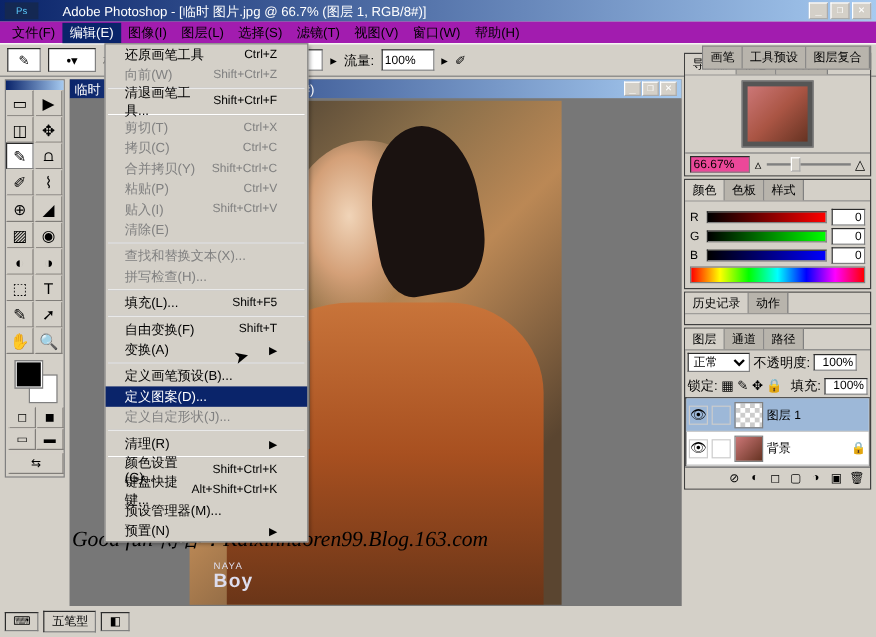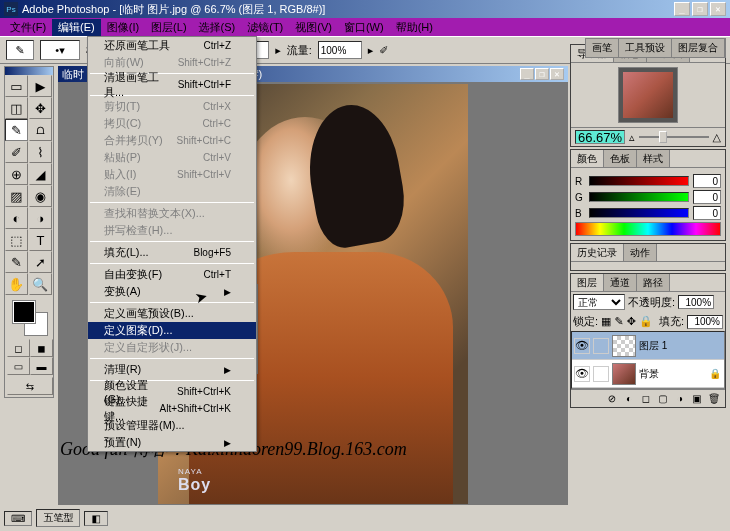--- a/index.html
+++ b/index.html
@@ -1,18 +1,18 @@
 <!DOCTYPE html>
 <html><head>
 <meta charset="utf-8">
 <style>
 *{margin:0;padding:0;box-sizing:border-box;font-family:"Microsoft YaHei",Tahoma,sans-serif;font-size:11px;user-select:none}
 body{width:730px;height:531px;background:#d4d0c8;overflow:hidden;position:relative}
 .titlebar{height:18px;background:linear-gradient(to right,#0a246a,#a6caf0);color:#fff;display:flex;align-items:center;padding:0 4px}
-.ps-icon{width:14px;height:14px;background:#142852;margin-right:4px;display:flex;align-items:center;justify-content:center;font-size:8px;color:#5ac8fa}
+.ps-icon{width:28px;height:14px;background:#142852;margin-right:20px;display:flex;align-items:center;justify-content:center;font-size:8px;color:#5ac8fa}
 .titlebar-text{flex:1;font-weight:normal}
 .win-btns{display:flex;gap:2px}
 .win-btn{width:16px;height:14px;background:#d4d0c8;border:1px outset #fff;font-size:9px;display:flex;align-items:center;justify-content:center;cursor:pointer;font-family:monospace}
 .menubar{height:18px;background:#a21caf;display:flex;align-items:center;padding:0 4px}
 .menu-item{padding:1px 6px;cursor:pointer}
 .menu-item.active{background:#0a246a;color:#fff}
 .optionsbar{height:28px;background:#d4d0c8;border-top:1px solid #fff;border-bottom:1px solid #808080;display:flex;align-items:center;padding:0 6px;gap:6px}
 .brush-preview{width:28px;height:20px;border:1px inset #808080;background:#fff;display:flex;align-items:center;justify-content:center}
 .opt-label{font-size:11px}
 .opt-input{width:44px;height:18px;border:1px inset #808080;background:#fff;font-size:10px;padding:0 2px}
@@ -49,21 +49,21 @@
 .cursor-arrow{position:absolute;left:195px;top:288px;z-index:200;font-size:15px;color:#000;transform:rotate(-15deg);pointer-events:none}
 .panels{position:absolute;right:4px;top:44px;width:156px;display:flex;flex-direction:column;gap:2px}
 .panel{background:#d4d0c8;border:1px solid #404040}
 .panel-tabs{height:18px;background:#d4d0c8;display:flex;border-bottom:1px solid #808080}
 .ptab{padding:2px 6px;background:#b8b4ac;border-right:1px solid #808080;font-size:10px;cursor:pointer}
 .ptab.active{background:#d4d0c8}
 .panel-body{background:#d4d0c8;padding:4px}
 .nav-preview{width:60px;height:56px;border:1px solid #808080;background:#555;margin:0 auto;position:relative}
 .nav-preview::after{content:"";position:absolute;inset:4px;background:linear-gradient(135deg,#c77,#a54,#632)}
 .nav-footer{display:flex;align-items:center;gap:4px;padding:2px 4px;background:#d4d0c8;border-top:1px solid #808080}
-.nav-zoom{width:50px;height:14px;border:1px inset #808080;background:#5eead4;font-size:13px;padding:0 2px}
+.nav-zoom{width:50px;height:14px;border:1px inset #808080;background:#ec4899;font-size:10px;padding:0 2px}
 .slider{flex:1;height:10px;position:relative}
 .slider::before{content:"";position:absolute;left:0;right:0;top:4px;height:2px;background:#808080}
 .slider-thumb{position:absolute;width:8px;height:12px;background:#d4d0c8;border:1px outset #fff;top:-1px;left:20px}
 .color-row{display:flex;align-items:center;gap:4px;margin:2px 0}
 .color-letter{width:10px;font-size:10px}
 .gradient{flex:1;height:10px;border:1px inset #808080}
 .grad-r{background:linear-gradient(to right,#000,#f00)}
 .grad-g{background:linear-gradient(to right,#000,#0f0)}
 .grad-b{background:linear-gradient(to right,#000,#00f)}
 .color-val{width:28px;height:14px;border:1px inset #808080;background:#fff;font-size:10px;text-align:right;padding-right:2px}
@@ -233,26 +233,26 @@
     <div class="dd-sep"></div>
     <div class="dd-item disabled">
       <span class="dd-label">查找和替换文本(X)...</span>
     </div>
     <div class="dd-item disabled">
       <span class="dd-label">拼写检查(H)...</span>
     </div>
     <div class="dd-sep"></div>
     <div class="dd-item">
       <span class="dd-label">填充(L)...</span>
-      <span class="dd-short">Blog+F5</span>
+      <span class="dd-short">Shift+F5</span>
     </div>
     <div class="dd-sep"></div>
     <div class="dd-item">
       <span class="dd-label">自由变换(F)</span>
-      <span class="dd-short">Ctrl+T</span>
+      <span class="dd-short">Shift+T</span>
     </div>
     <div class="dd-item">
       <span class="dd-label">变换(A)</span>
       <span class="dd-arrow">▶</span>
     </div>
     <div class="dd-sep"></div>
     <div class="dd-item">
       <span class="dd-label">定义画笔预设(B)...</span>
     </div>
     <div class="dd-item hl">

